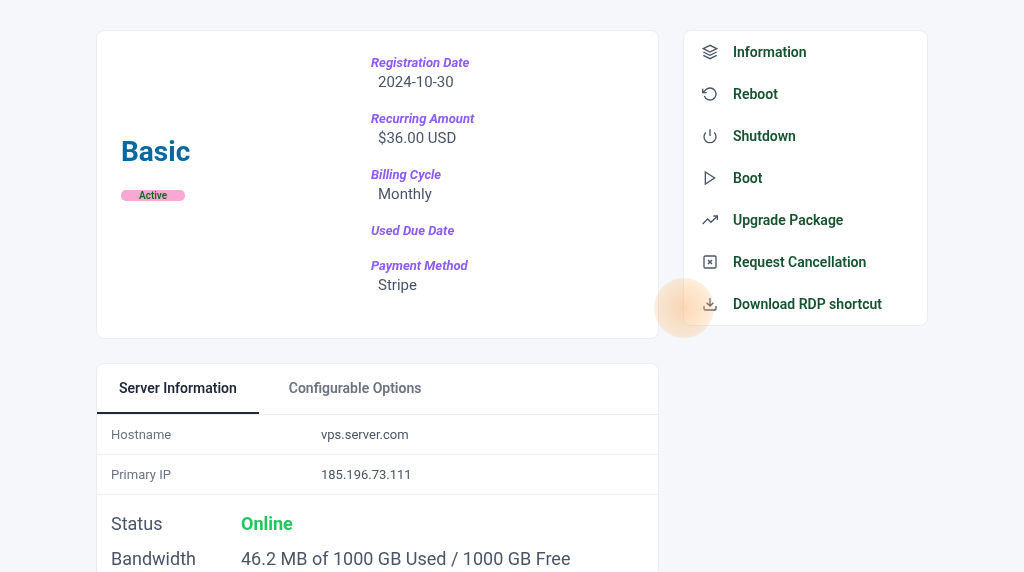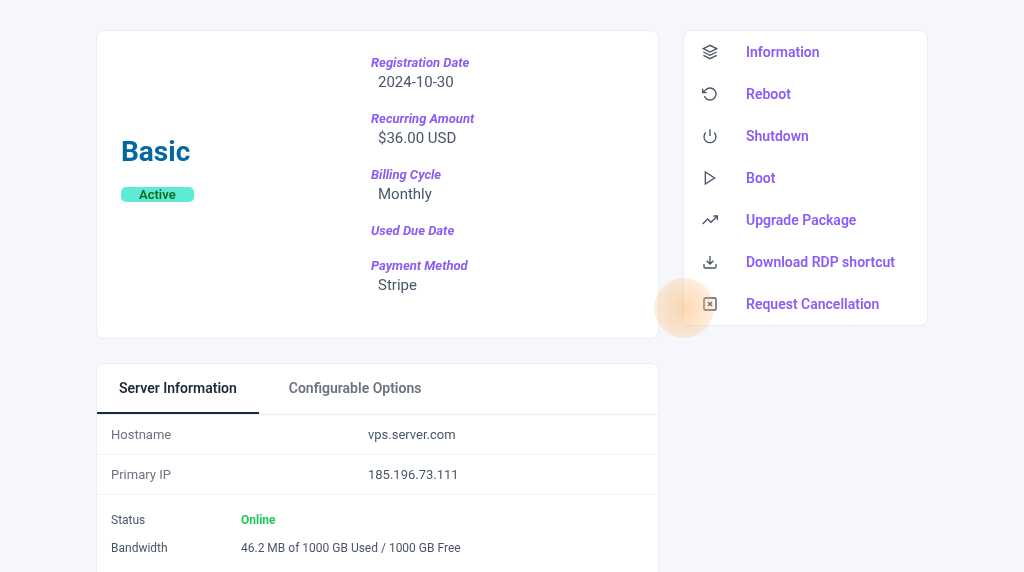--- a/index.html
+++ b/index.html
@@ -39,24 +39,24 @@
       padding-top: 80px;
     }
     .plan-name {
       font-size: 28px;
       font-weight: 700;
       color: #0369a1;
       margin-bottom: 16px;
     }
     .status-badge {
       display: inline-block;
-      background: #5eead4;
+      background: #f9a8d4;
       color: #0d6b1c;
       font-weight: 600;
-      font-size: 13px;
+      font-size: 10px;
       padding: 0 18px;
       border-radius: 5px;
     }
     .plan-right {
       flex: 1;
     }
     .detail-group {
       margin-bottom: 20px;
     }
     .detail-label {
@@ -100,29 +100,28 @@
       padding: 12px 14px;
       font-size: 13px;
       color: #6b7280;
       border-bottom: 1px solid #f0f2f5;
     }
     .info-key {
       width: 210px;
     }
     .info-val {
       color: #4a5568;
-      margin-left: 47px;
     }
     .status-section {
       padding: 18px 14px;
     }
     .status-row {
       display: flex;
       margin-bottom: 14px;
-      font-size: 12px;
+      font-size: 18px;
     }
     .status-key {
       width: 130px;
       color: #4a5568;
     }
     .status-online {
       color: #22c55e;
       font-weight: 700;
     }
     .status-val {
@@ -131,25 +130,25 @@
     .sidebar {
       width: 245px;
       background: #fff;
       border: 1px solid #eaedf2;
       border-radius: 8px;
       height: fit-content;
     }
     .sidebar-item {
       display: flex;
       align-items: flex-start;
-      gap: 28px;
+      gap: 15px;
       padding: 13px 18px;
       font-size: 14px;
       font-weight: 600;
-      color: #8b5cf6;
+      color: #14532d;
       cursor: pointer;
     }
     .sidebar-item .icon {
       width: 16px;
       height: 16px;
       display: flex;
       align-items: center;
       justify-content: center;
       flex-shrink: 0;
     }
@@ -271,31 +270,31 @@
         <svg viewBox="0 0 24 24">
             <polyline points="23 6 13.5 15.5 8.5 10.5 1 18"></polyline>
             <polyline points="17 6 23 6 23 12"></polyline>
           </svg>
       </span>
       <span>Upgrade Package</span>
     </div>
     <div class="sidebar-item">
       <span class="icon">
         <svg viewBox="0 0 24 24">
-            <path d="M21 15v4a2 2 0 0 1-2 2H5a2 2 0 0 1-2-2v-4M7 10l5 5 5-5M12 15V3"></path>
-          </svg>
-      </span>
-      <span>Download RDP shortcut</span>
-    </div>
-    <div class="sidebar-item">
-      <span class="icon">
-        <svg viewBox="0 0 24 24">
             <rect x="3" y="3" width="18" height="18" rx="2"></rect>
             <line x1="9" y1="9" x2="15" y2="15"></line>
             <line x1="15" y1="9" x2="9" y2="15"></line>
           </svg>
       </span>
       <span>Request Cancellation</span>
     </div>
+    <div class="sidebar-item">
+      <span class="icon">
+        <svg viewBox="0 0 24 24">
+            <path d="M21 15v4a2 2 0 0 1-2 2H5a2 2 0 0 1-2-2v-4M7 10l5 5 5-5M12 15V3"></path>
+          </svg>
+      </span>
+      <span>Download RDP shortcut</span>
+    </div>
   </div>
 </div>
 
 <div class="highlight-circle"></div>
 
 </body></html>

